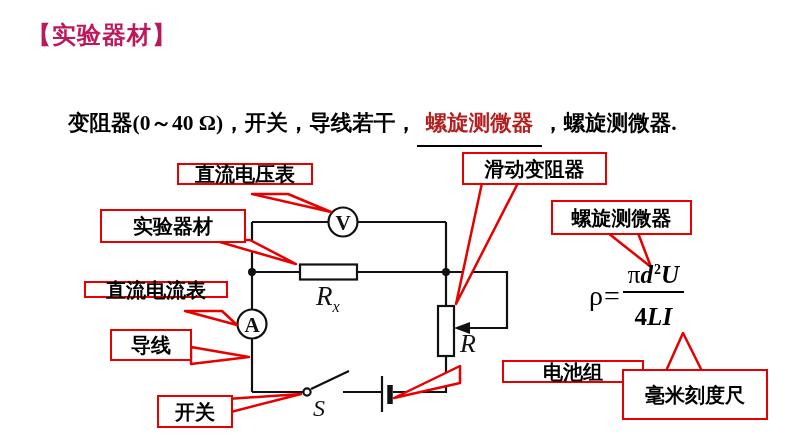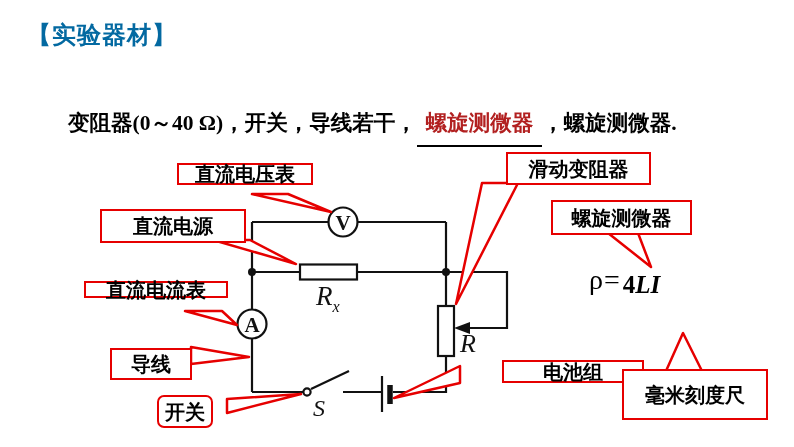--- a/index.html
+++ b/index.html
@@ -1,21 +1,21 @@
 <!DOCTYPE html>
 <html><head>
 <meta charset="utf-8">
 <style>
   * { margin:0; padding:0; box-sizing:border-box; }
   body { width:794px; height:447px; background:#fff; font-family:"Liberation Serif", serif; overflow:hidden; }
   .stage { position:relative; width:794px; height:447px; background:#fff; }
 
   .page-title {
     position:absolute; left:27px; top:19px;
-    font-size:24px; font-weight:bold; color:#0369a1; letter-spacing:1px;
+    font-size:24px; font-weight:bold; color:#be185d; letter-spacing:1px;
   }
   .body-text {
     position:absolute; left:68px; top:62px; width:700px;
     font-size:21.5px; font-weight:bold; color:#000; line-height:41px;
   }
   .blank-answer {
     color:#b22020; display:inline-block; padding:0 9px 1px 9px;
     border-bottom:2.5px solid #000;
   }
 
@@ -102,29 +102,30 @@
     </g>
 
     <text x="343" y="230" text-anchor="middle" font-size="21" font-weight="bold" fill="#111">V</text>
     <text x="252" y="332" text-anchor="middle" font-size="21" font-weight="bold" fill="#111">A</text>
     <text x="316" y="305" font-size="27" font-style="italic" fill="#111"><tspan>R</tspan><tspan dy="7" font-size="16">x</tspan></text>
     <text x="460" y="352" font-size="26" font-style="italic" fill="#111">R</text>
     <text x="313" y="416" font-size="24" font-style="italic" fill="#111">S</text>
   </svg>
 
   <div class="callout" style="left:177px; top:163px; width:136px; height:22px;">直流电压表</div>
-  <div class="callout" style="left:100px; top:209px; width:146px; height:34px;">直流电源</div>
+  <div class="callout" style="left:100px; top:209px; width:146px; height:34px;">实验器材</div>
   <div class="callout" style="left:84px; top:281px; width:144px; height:17px;">直流电流表</div>
-  <div class="callout" style="left:110px; top:348px; width:82px; height:32px;">导线</div>
-  <div class="callout" style="left:157px; top:395px; width:56px; height:33px;border-radius:7px;">开关</div>
-  <div class="callout" style="left:462px; top:152px; width:145px; height:33px;margin-left:44px;">滑动变阻器</div>
+  <div class="callout" style="left:110px; top:329px; width:82px; height:32px;">导线</div>
+  <div class="callout" style="left:157px; top:395px; width:76px; height:33px;">开关</div>
+  <div class="callout" style="left:462px; top:152px; width:145px; height:33px;">滑动变阻器</div>
   <div class="callout" style="left:551px; top:200px; width:141px; height:35px;">螺旋测微器</div>
   <div class="callout" style="left:458px; top:360px; width:142px; height:23px;margin-left:44px;">电池组</div>
   <div class="callout" style="left:622px; top:369px; width:146px; height:51px;">毫米刻度尺</div>
 
   <div class="formula">
     <span class="lhs">ρ=</span>
     <span class="frac">
+      <span class="num"><span>π</span><span class="bi">d</span><span class="sup2">2</span><span class="bi">U</span></span>
       <span class="den"><span class="b4">4</span><span class="bi">LI</span></span>
     </span>
   </div>
 
 </div>
 
 </body></html>

